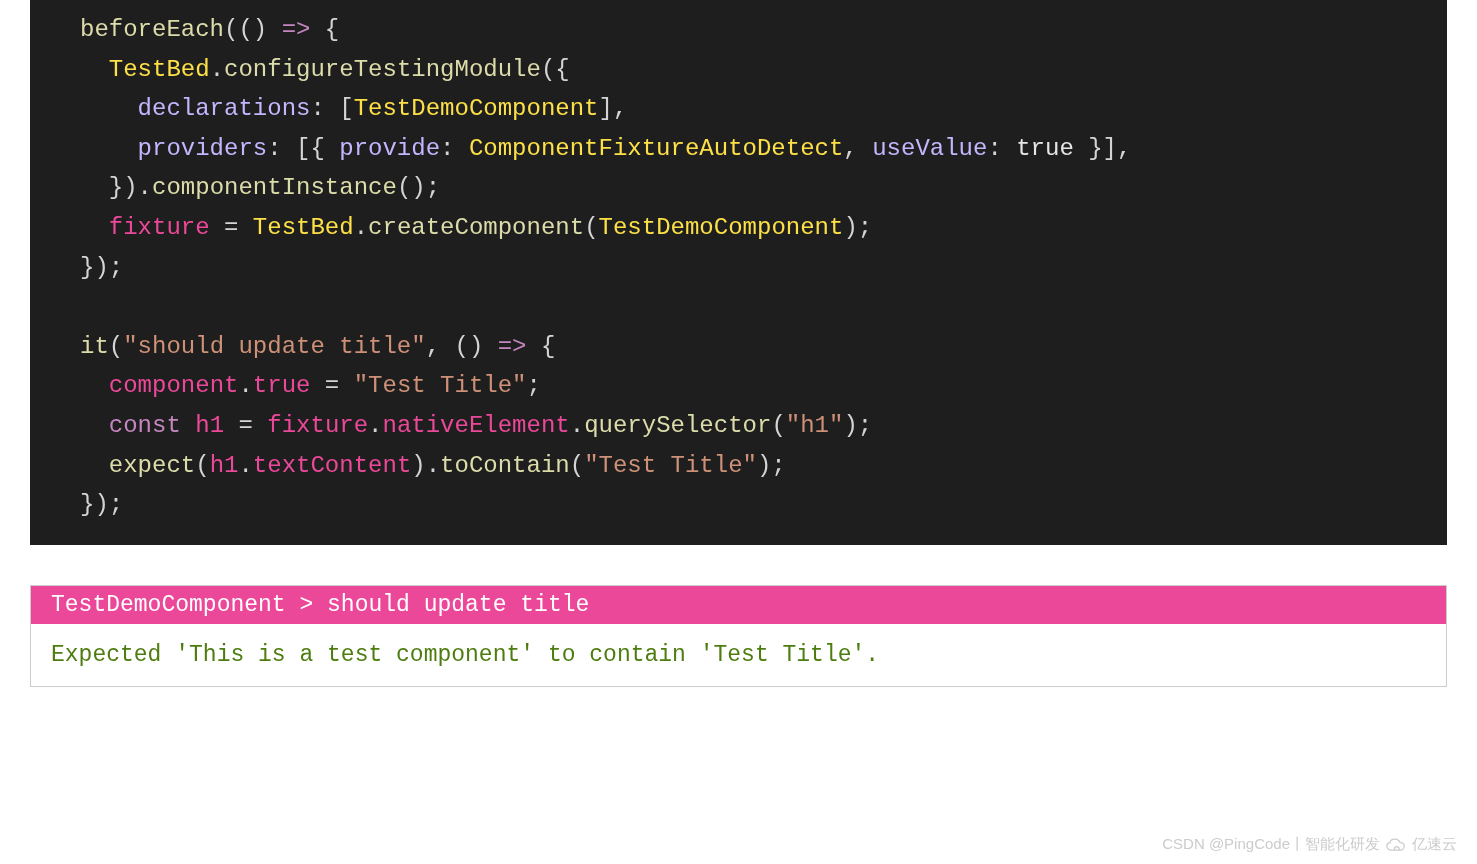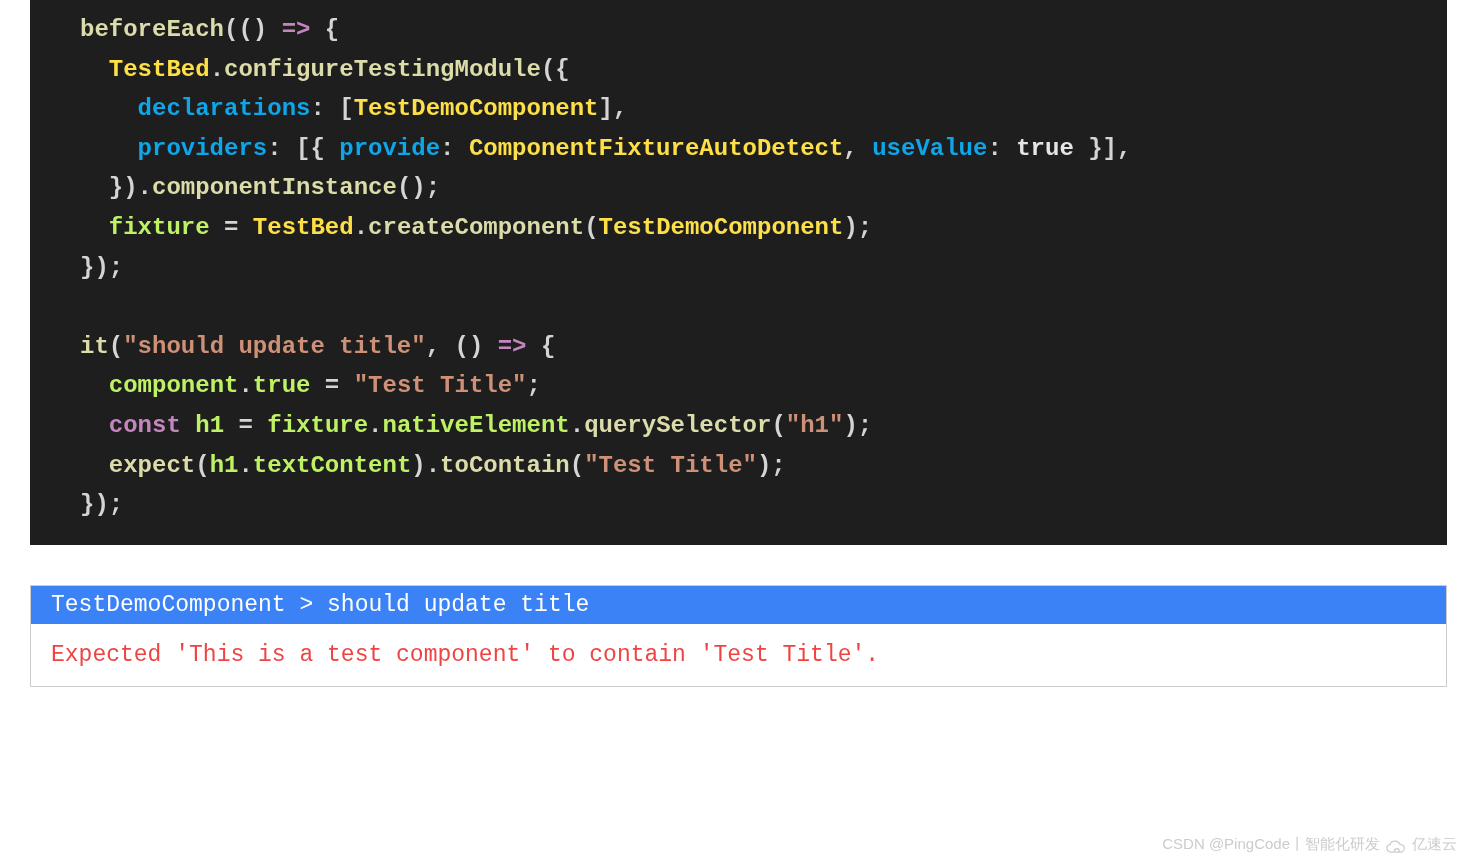--- a/index.html
+++ b/index.html
@@ -17,60 +17,59 @@
     .code-editor {
       background: #1e1e1e;
       padding: 10px 20px 20px 50px;
       margin: 0 30px;
       font-size: 24px;
       line-height: 1.65;
     }
     .code-line {
       white-space: pre;
       color: #d4d4d4;
-      font-weight: bold;
     }
     .guide {
       color: #404040;
     }
     .tok-func { color: #dcdcaa; }
     .tok-keyword { color: #c586c0; }
     .tok-const { color: #e5e5e5; }
     .tok-class { color: #fde047; }
-    .tok-prop { color: #0ea5e9; }
+    .tok-prop { color: #c4b5fd; }
     .tok-string { color: #ce9178; }
     .tok-punct { color: #d4d4d4; }
-    .tok-ident { color: #bef264; }
+    .tok-ident { color: #ec4899; }
     
     .test-output {
       margin: 40px 30px 0 30px;
       border: 1px solid #ccc;
       font-family: Consolas, 'Courier New', monospace;
       font-size: 23px;
     }
     .test-header {
-      background: #3b82f6;
+      background: #ec4899;
       color: #ffffff;
       padding: 6px 20px;
       font-weight: normal;
     }
     .test-message {
       background: #ffffff;
-      color: #ef4444;
+      color: #4d7c0f;
       padding: 18px 20px;
     }
     .watermark {
       position: absolute;
       right: 20px;
       bottom: 10px;
       color: #cccccc;
       font-size: 15px;
       font-family: Arial, sans-serif;
       display: flex;
-      align-items: flex-end;
+      align-items: center;
       gap: 6px;
     }
     .watermark-logo {
       width: 20px;
       height: 14px;
     }
   </style>
 </head>
 <body>
 

